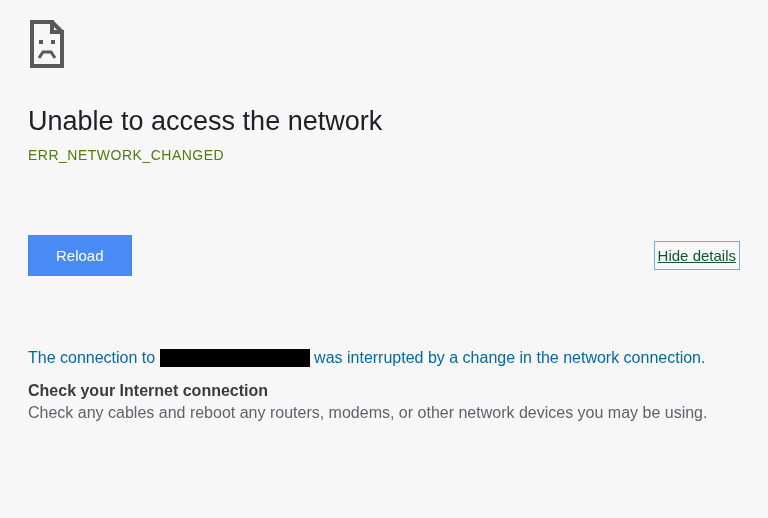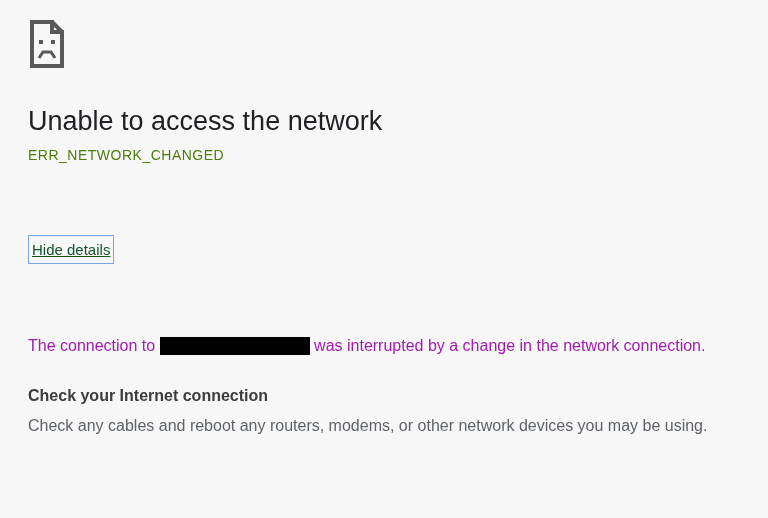--- a/index.html
+++ b/index.html
@@ -57,38 +57,38 @@
       color: #14532d;
       font-size: 15px;
       text-decoration: underline;
       cursor: pointer;
       border: 1px solid #7aa7e0;
       padding: 5px 3px;
       background: transparent;
     }
     .details-text {
       font-size: 16px;
-      color: #a21caf;
+      color: #0369a1;
       line-height: 1.7;
-      margin-bottom: 28px;
+      margin-bottom: 11px;
     }
     .redacted {
       display: inline-block;
       width: 150px;
       height: 18px;
       background: #000000;
       vertical-align: middle;
       position: relative;
       top: -1px;
     }
     .check-heading {
       font-size: 16px;
       font-weight: 700;
       color: #3c3c3c;
-      margin-bottom: 8px;
+      margin-bottom: 0;
     }
     .check-text {
       font-size: 16px;
       color: #5f6368;
       line-height: 1.6;
     }
   </style>
 </head>
 <body>
 
@@ -102,20 +102,21 @@
       <path d="M 11 40 L 15 34 L 23 34 L 27 40" fill="none" stroke="#595959" stroke-width="3"></path>
     </svg>
   </div>
 </div>
 
 <h1 class="title">Unable to access the network</h1>
 
 <div class="error-code">ERR_NETWORK_CHANGED</div>
 
 <div class="button-row">
+  <button class="reload-btn">Reload</button>
   <span class="hide-details">Hide details</span>
 </div>
 
 <div class="details-text">
   <span>The connection to </span><span class="redacted"></span>
   <span>was interrupted by a change in the network connection.</span>
 </div>
 
 <div class="check-heading">Check your Internet connection</div>
 <div class="check-text">Check any cables and reboot any routers, modems, or other network devices you may be using.</div>

